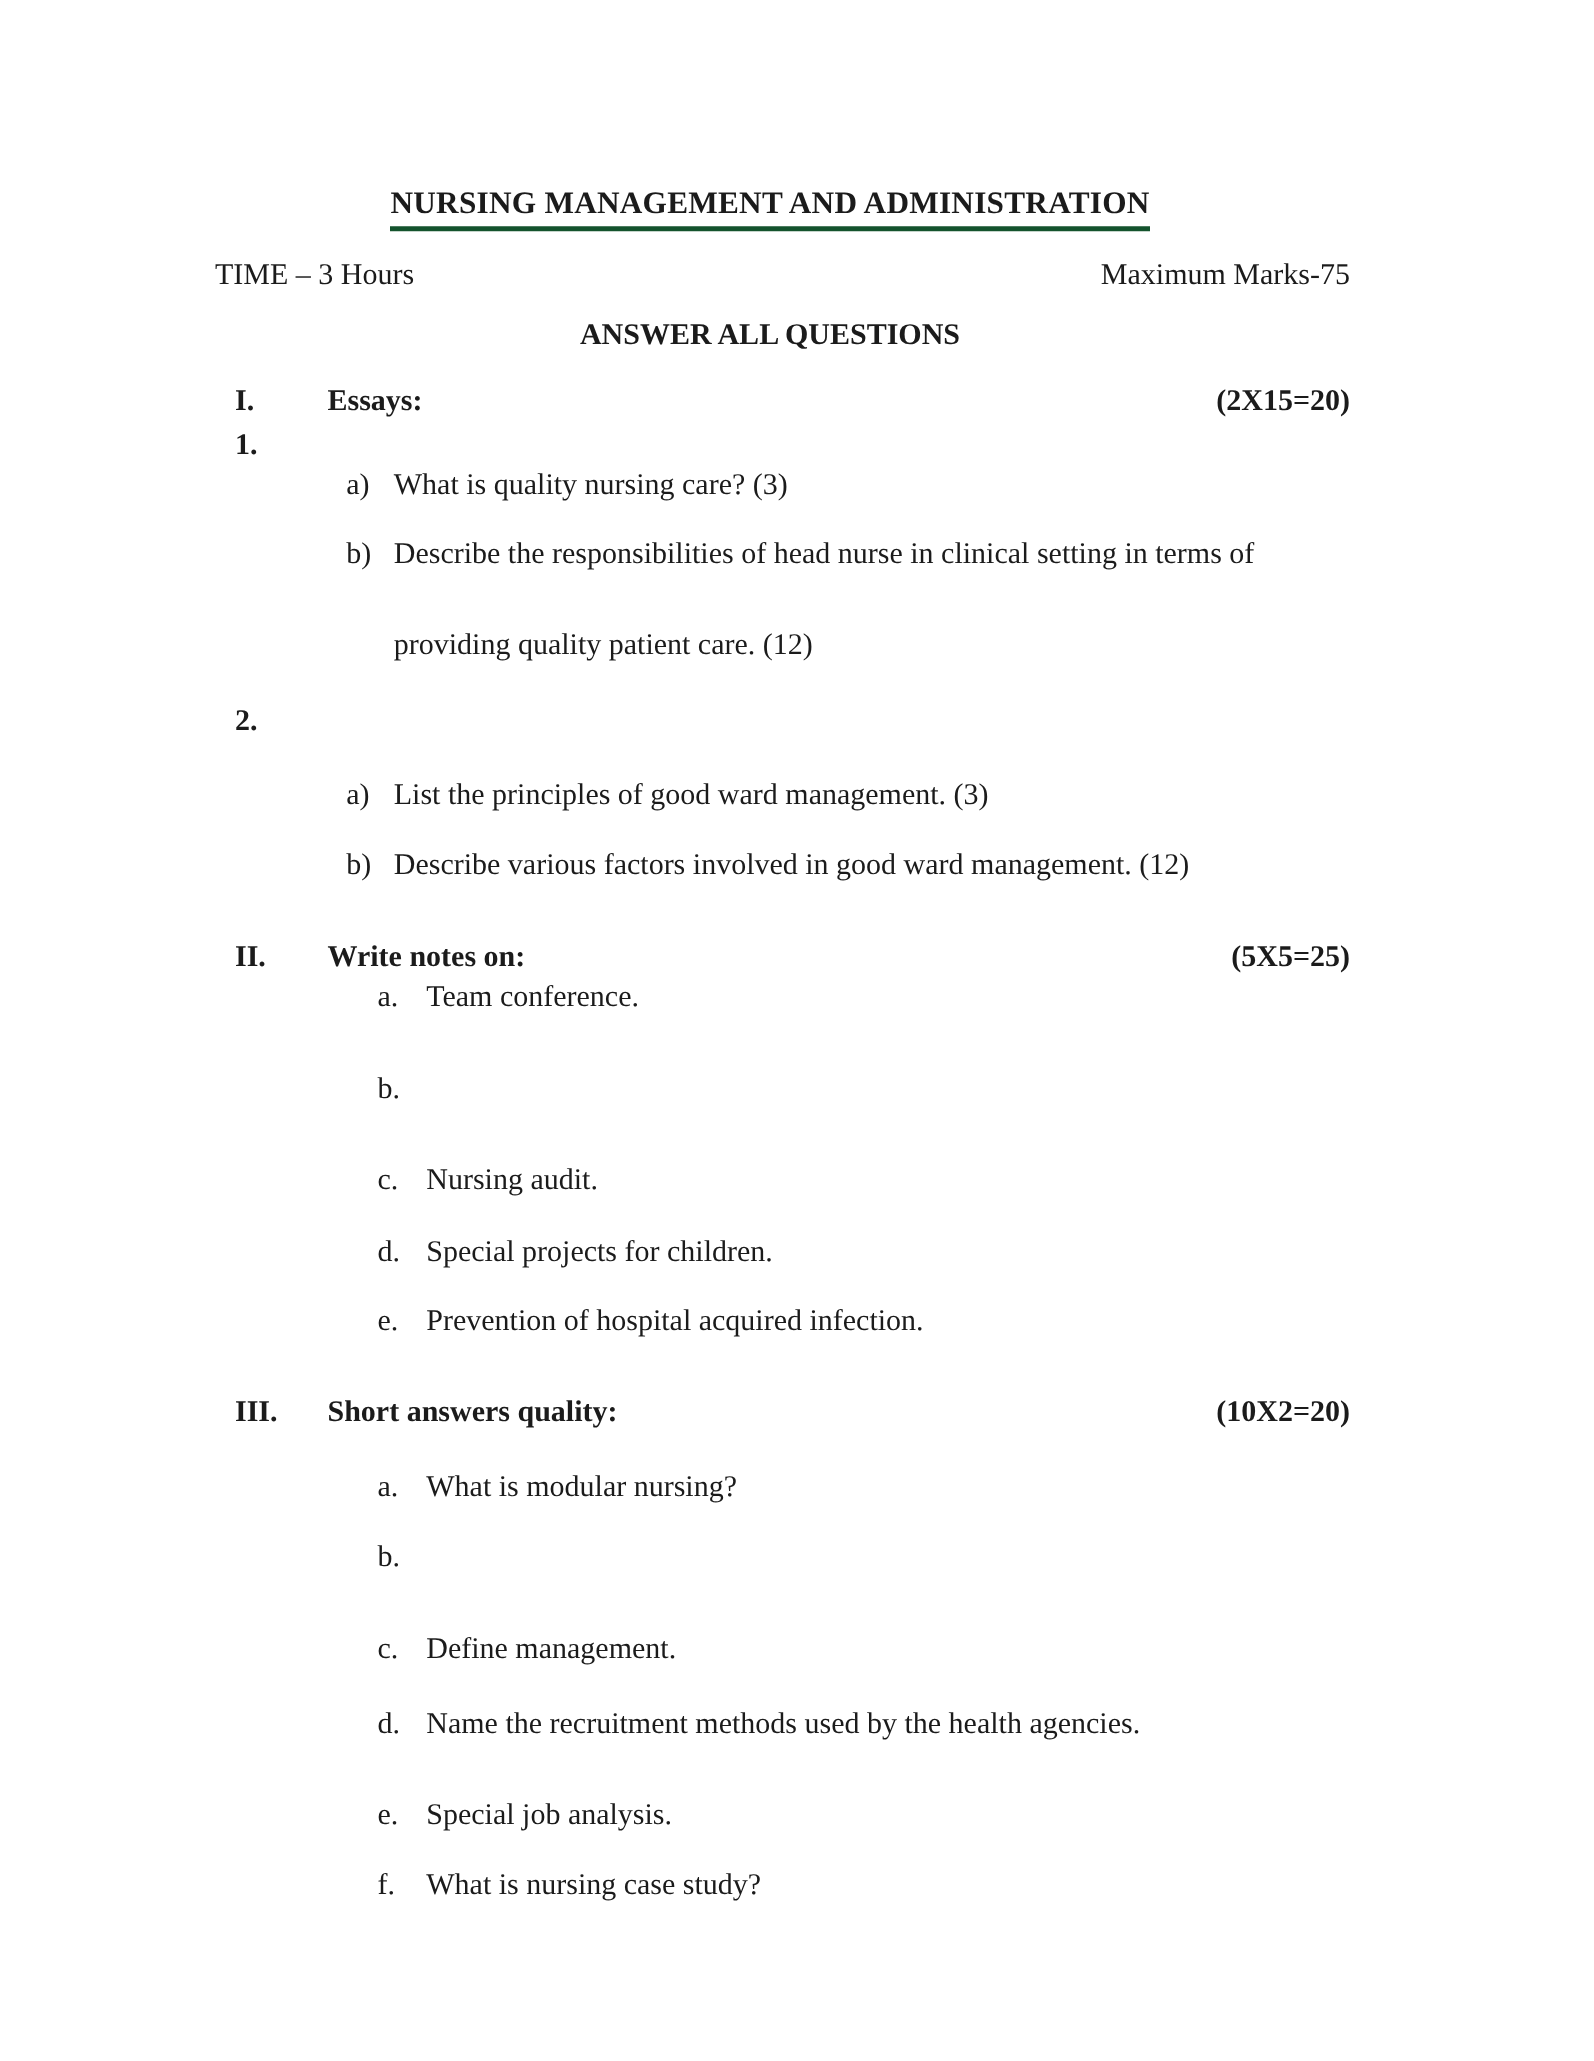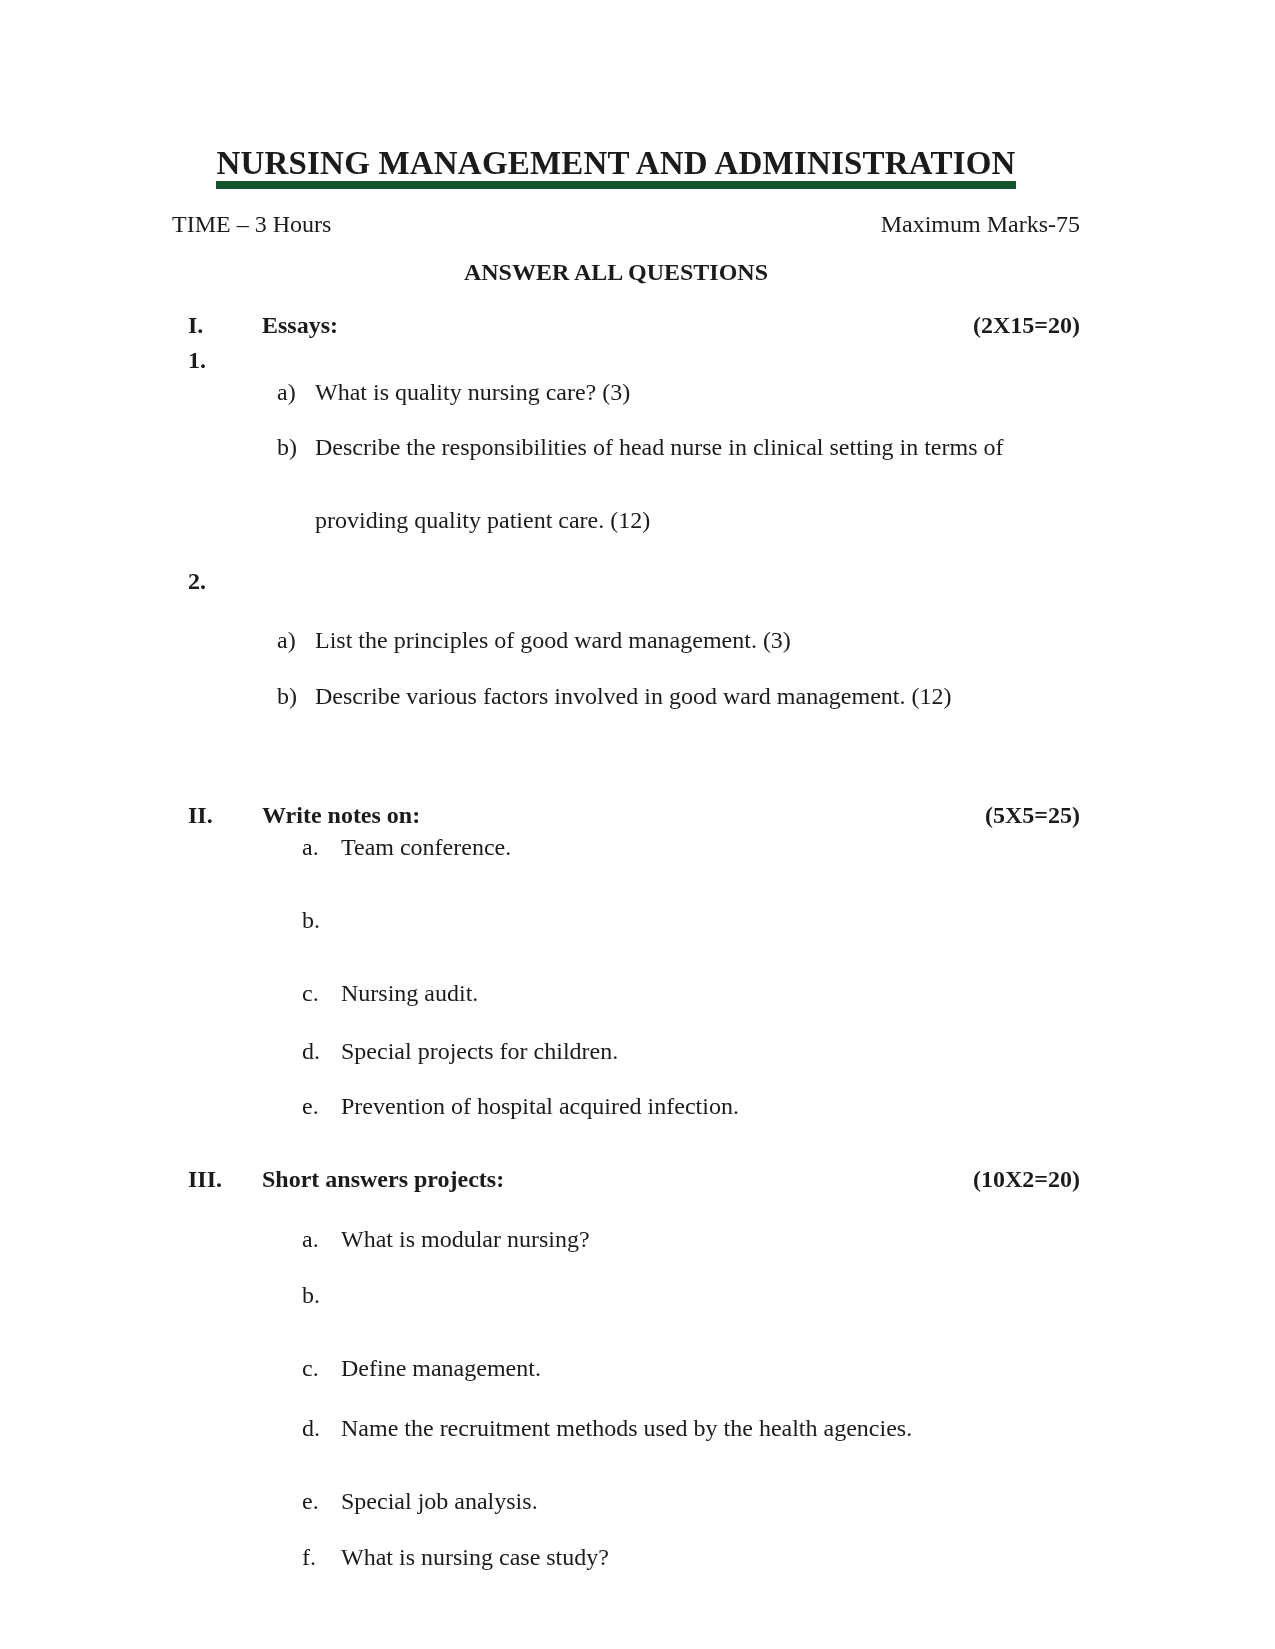--- a/index.html
+++ b/index.html
@@ -21,23 +21,23 @@
     height: 1649px;
     padding: 146px 195px 0 152px;
   }
   .line { line-height: 30px; }
 
   
   .title-row { text-align: center; }
   .doc-title {
     display: inline-block;
     font-weight: bold;
-    font-size: 33px;
+    font-size: 25px;
     line-height: 34px;
-    border-bottom: 8px solid #14532d;
+    border-bottom: 4px solid #14532d;
     padding-bottom: 1px;
     letter-spacing: 0.2px;
   }
 
   
   .header-row {
     display: flex;
     justify-content: space-between;
     margin-top: 20px;
     margin-left: 20px;
@@ -77,21 +77,21 @@
   .gap2  { margin-top: 2px; }
   .gap5  { margin-top: 5px; }
   .gap23 { margin-top: 23px; }
   .gap25 { margin-top: 25px; }
   .gap26 { margin-top: 26px; }
   .gap27 { margin-top: 43px; }
   .gap28 { margin-top: 28px; }
   .gap29 { margin-top: 29px; }
   .gap30 { margin-top: 30px; }
   .gap31 { margin-top: 31px; }
-  .gap89 { margin-top: 89px; }
+  .gap89 { margin-top: 44px; }
 </style>
 </head>
 <body>
 
 <div class="page">
 
   <div class="title-row">
     <span class="doc-title">NURSING MANAGEMENT AND ADMINISTRATION</span>
   </div>
 
@@ -154,21 +154,21 @@
     <span class="marker">d.</span>
     <span class="text">Special projects for children.</span>
   </div>
   <div class="item item-list line gap25">
     <span class="marker">e.</span>
     <span class="text">Prevention of hospital acquired infection.</span>
   </div>
 
   <div class="sec-row line gap27">
     <span class="sec-numeral">III.</span>
-    <span class="sec-label">Short answers projects:</span>
+    <span class="sec-label">Short answers quality:</span>
     <span class="sec-marks">(10X2=20)</span>
   </div>
 
   <div class="item item-list line gap30">
     <span class="marker">a.</span>
     <span class="text">What is modular nursing?</span>
   </div>
   <div class="item item-list line gap26">
     <span class="marker">b.</span>
   </div>

